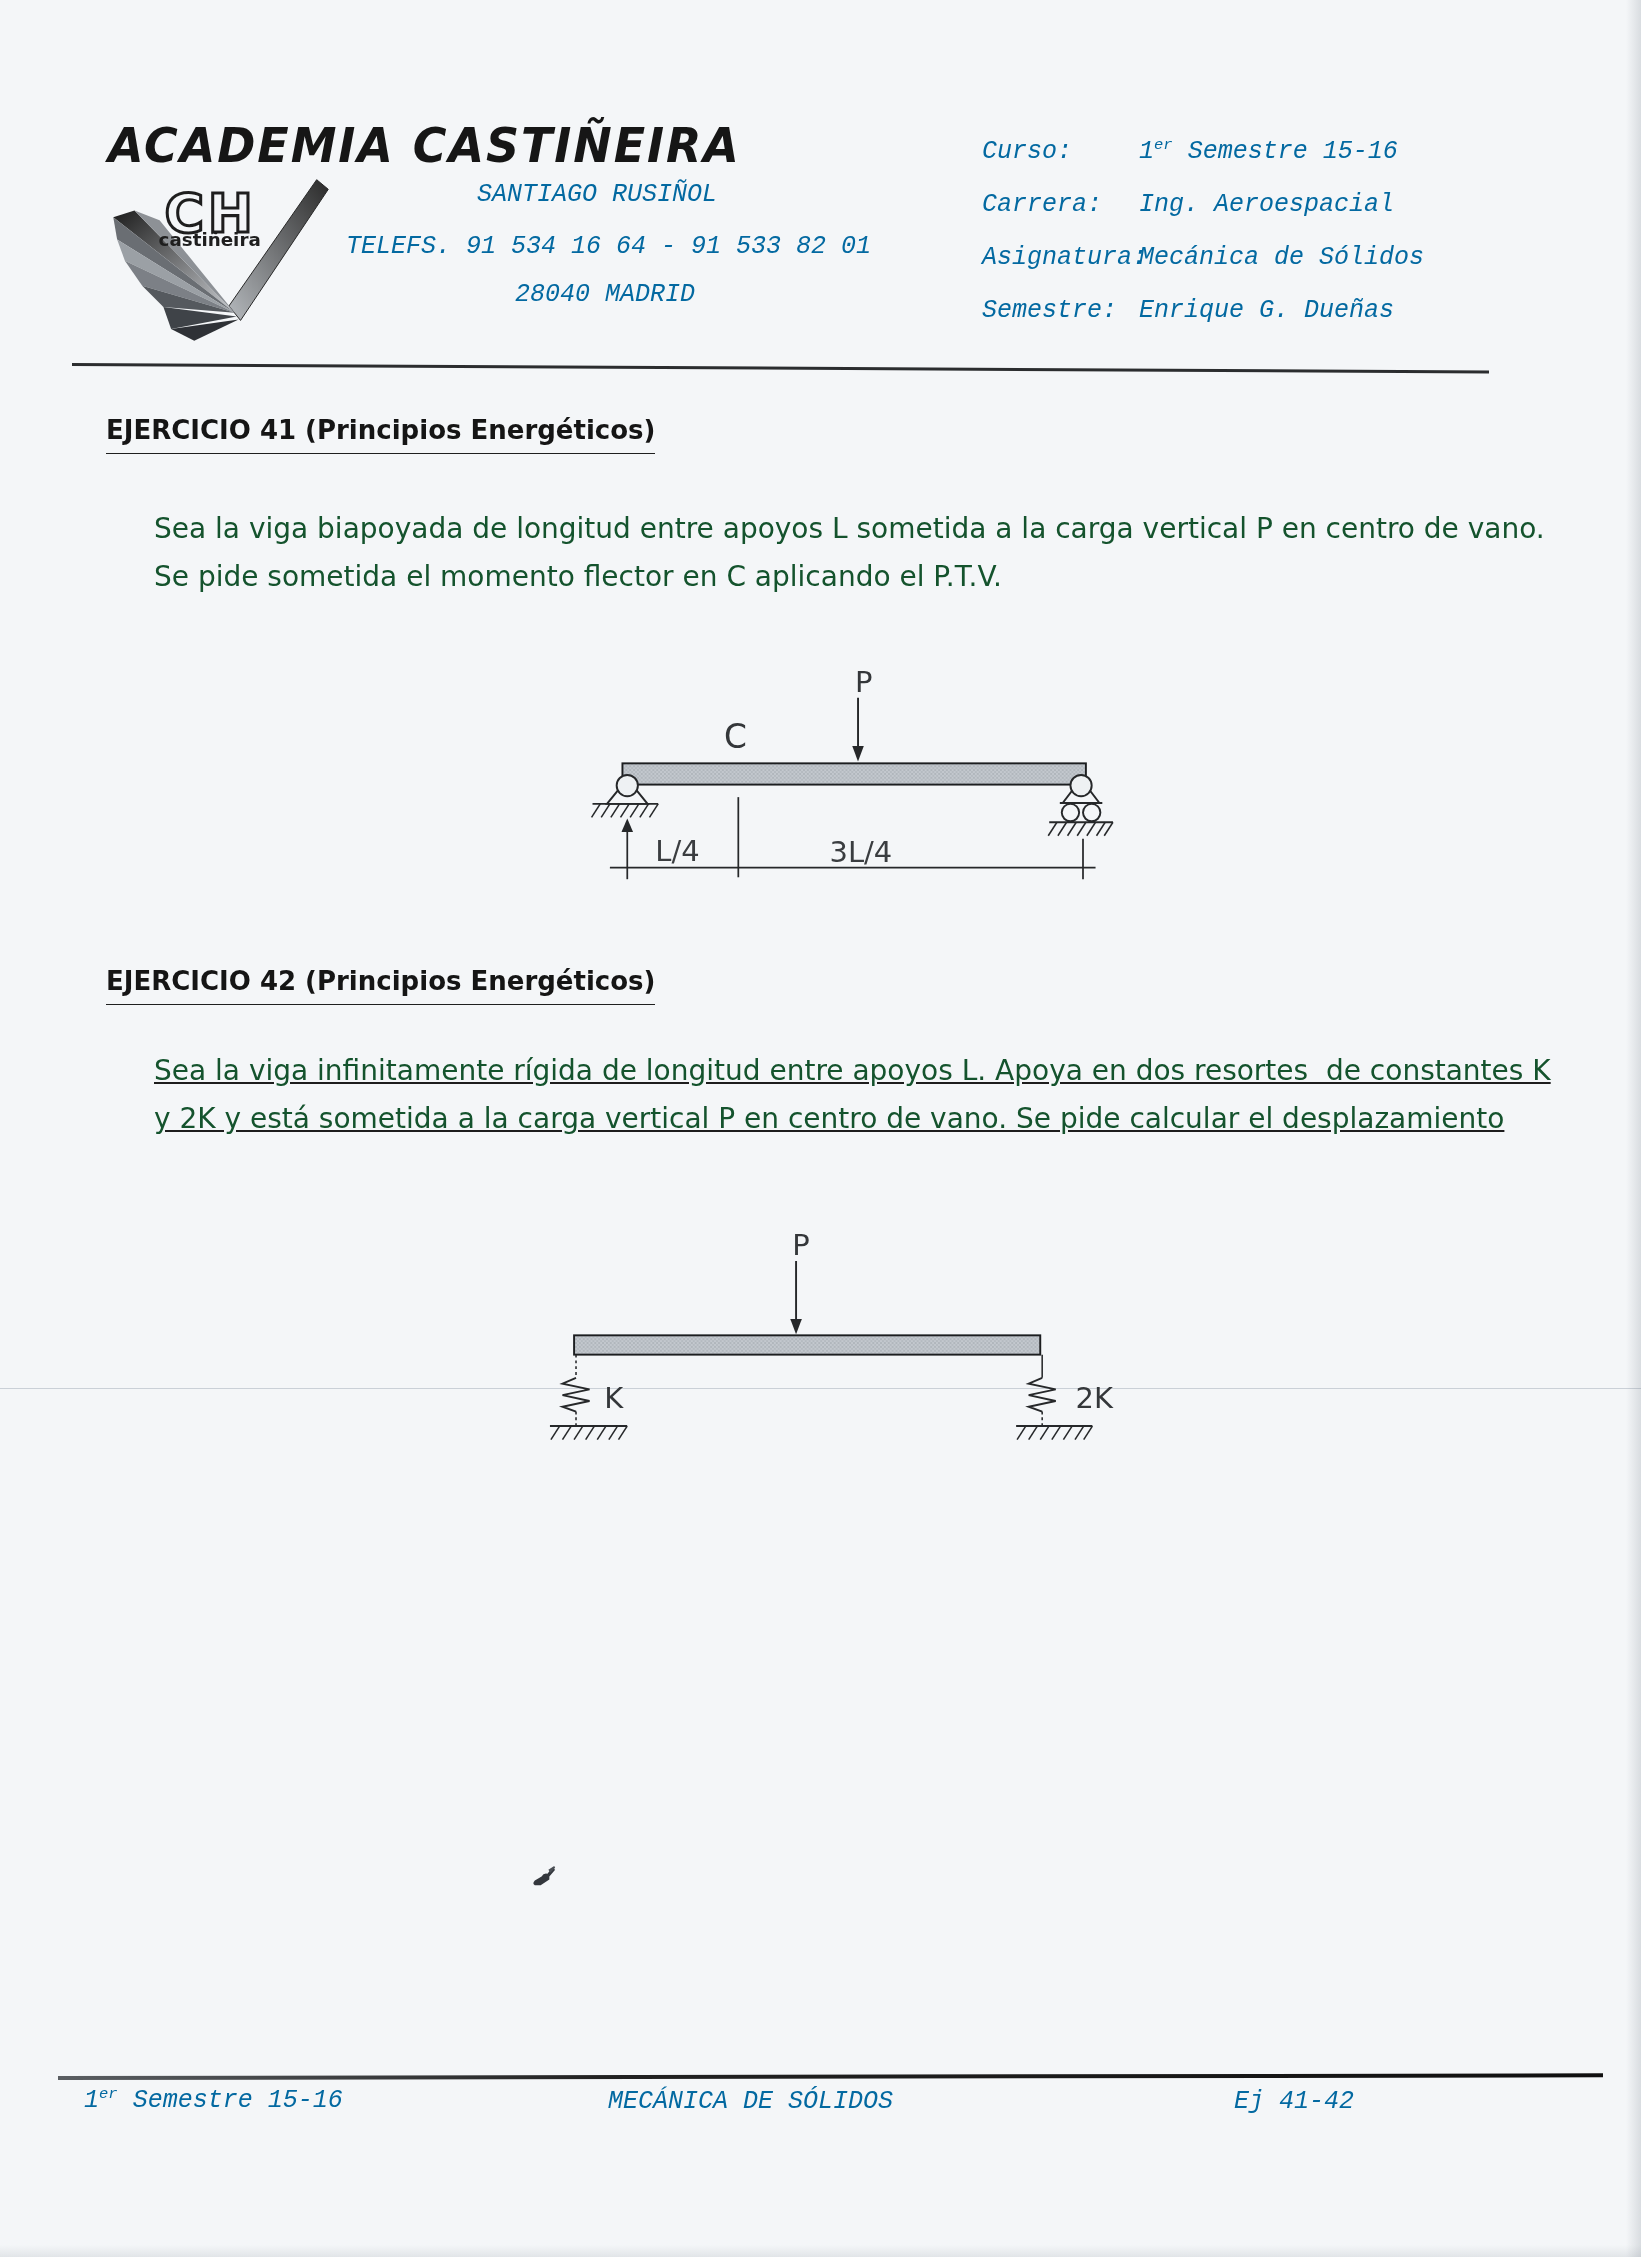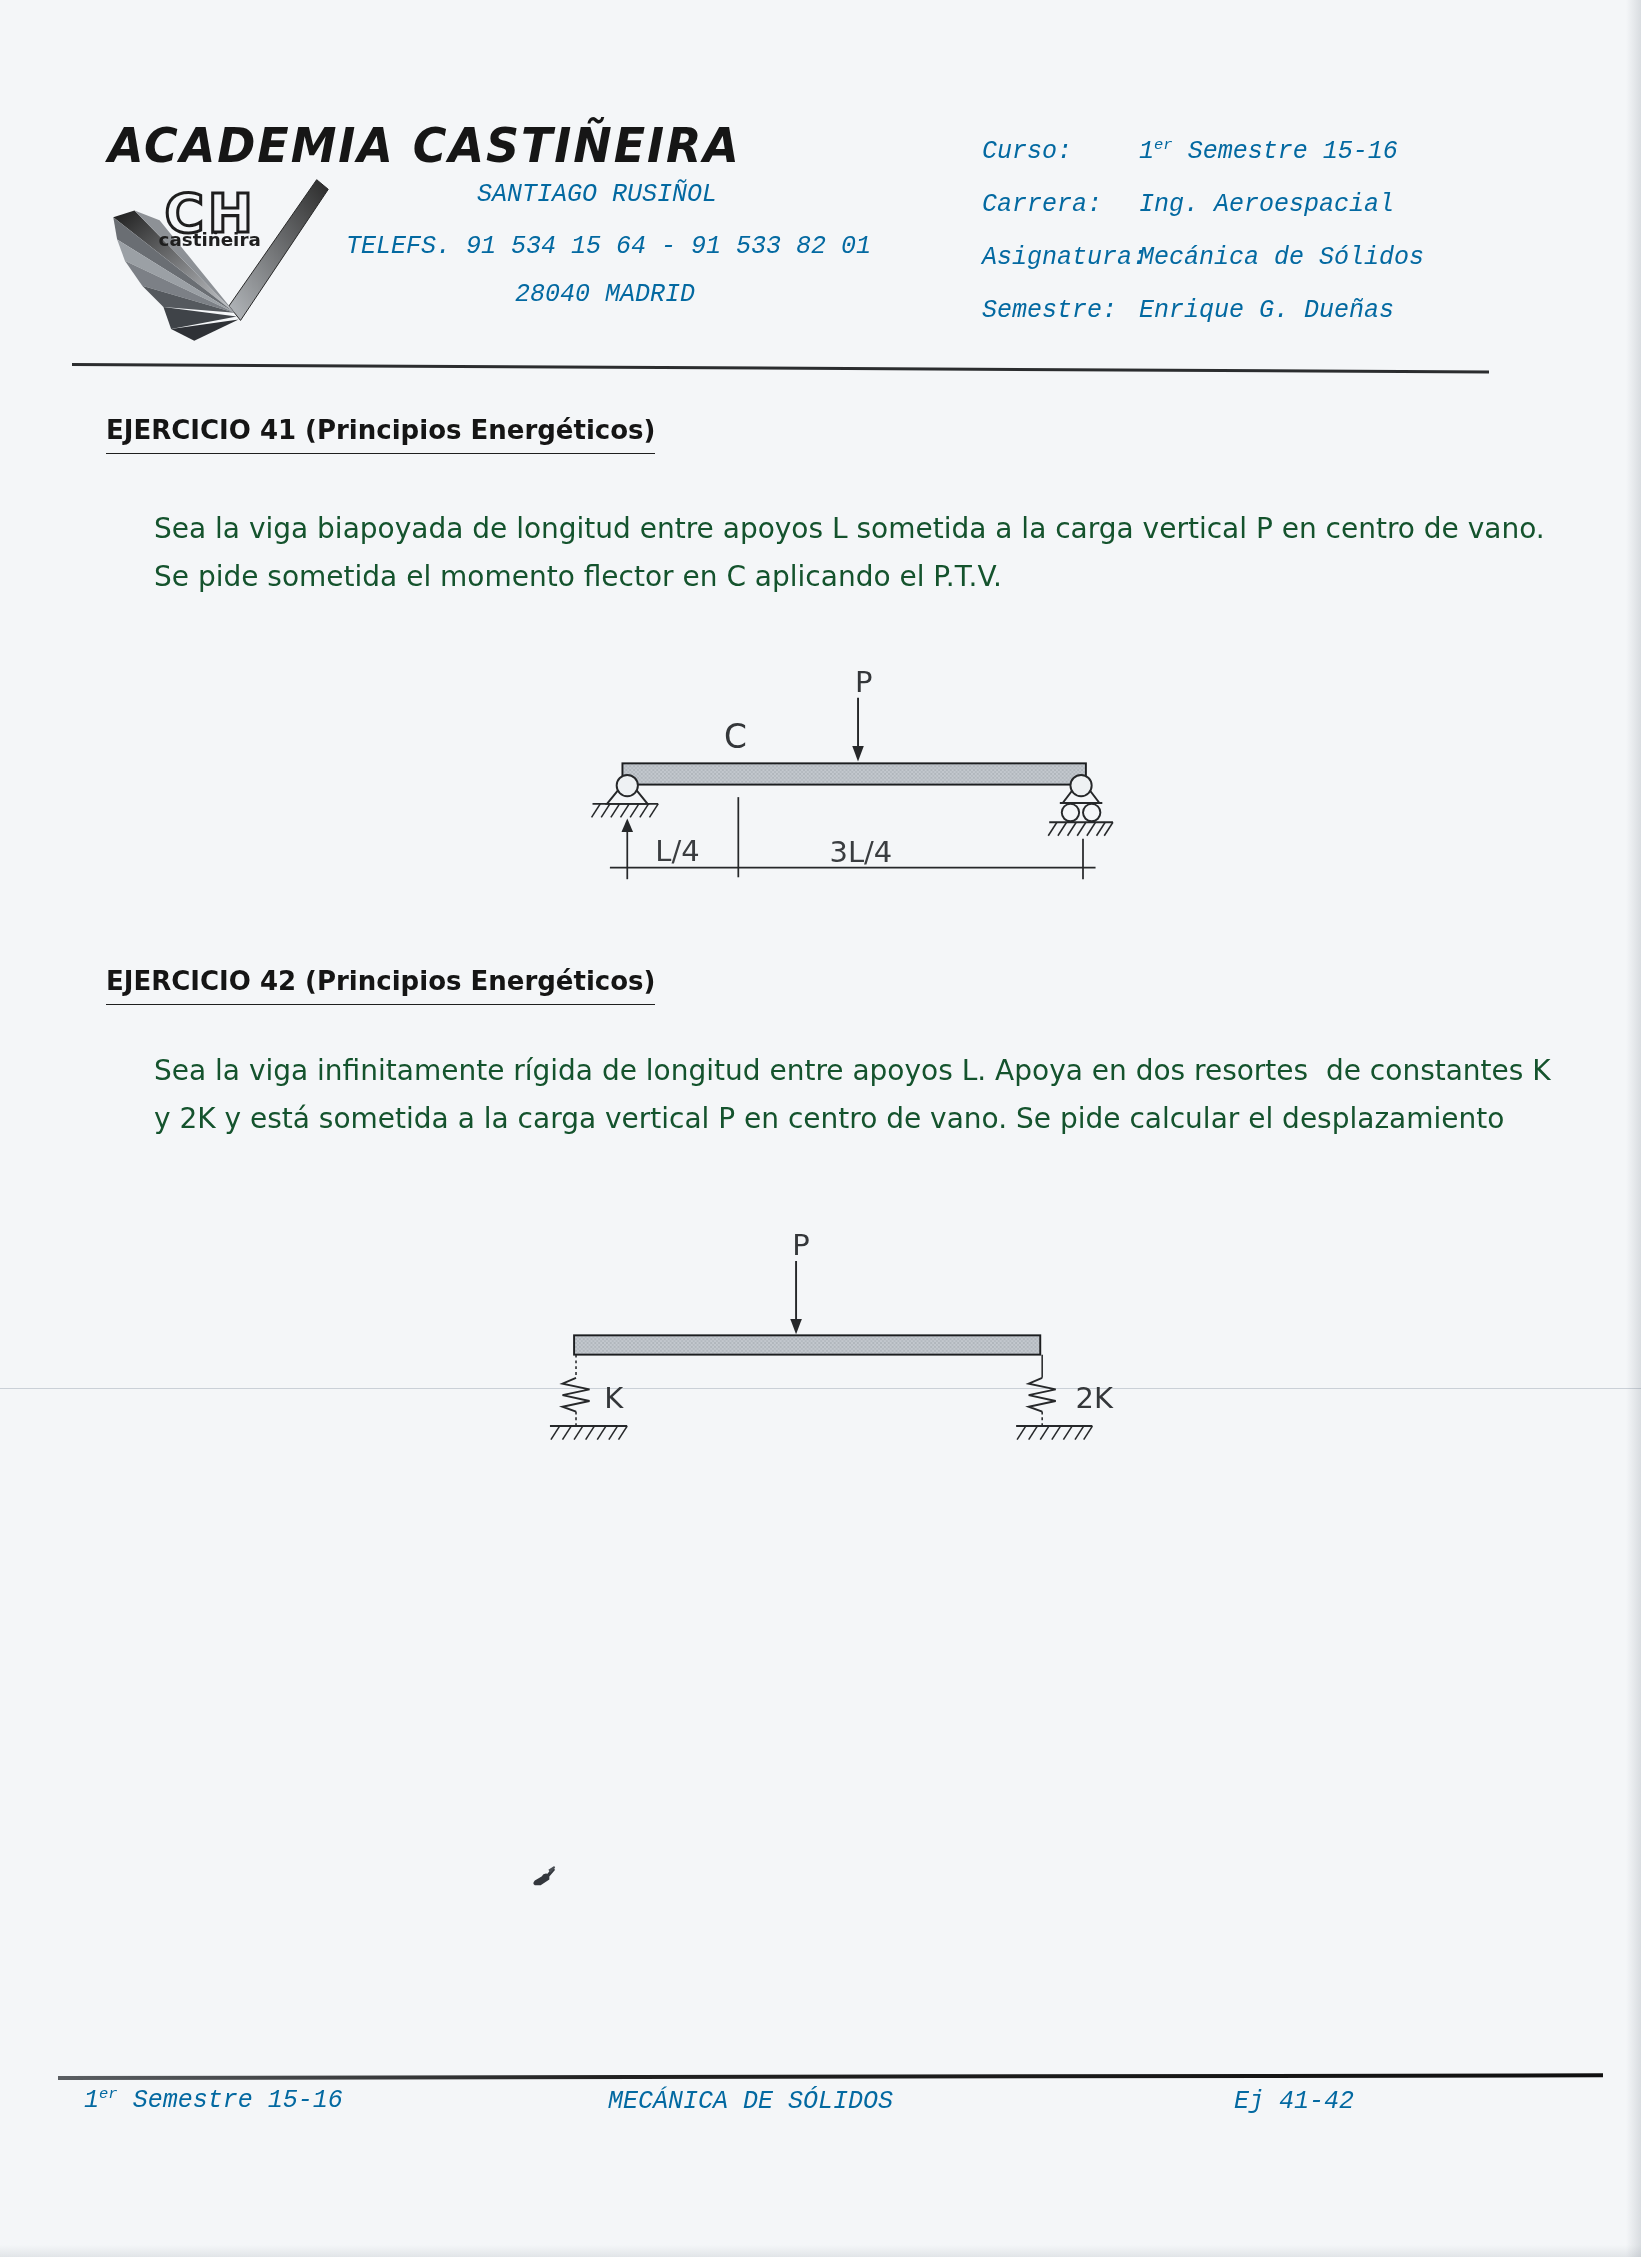--- a/index.html
+++ b/index.html
@@ -88,21 +88,21 @@
   <polygon points="146,156 72,150 50,128" fill="#55595e"></polygon>
   <polygon points="148,160 80,173 72,150" fill="#3f4durable" fill-opacity="0"></polygon>
   <polygon points="148,160 80,173 72,150" fill="#3f4348"></polygon>
   <polygon points="150,163 104,185 80,173" fill="#2e3136"></polygon>
 
   <text x="121" y="72" text-anchor="middle" font-size="56" font-weight="bold" fill="none" stroke="#1e1e1e" stroke-width="3.2" letter-spacing="4">CH</text>
   <text x="120" y="87" text-anchor="middle" font-size="19" font-weight="bold" fill="#1e1e1e">castiñeira</text>
 </svg>
 
 <div class="abs mono" style="left:477px;top:180px;">SANTIAGO RUSIÑOL</div>
-<div class="abs mono" style="left:346px;top:232px;">TELEFS. 91 534 15 64 - 91 533 82 01</div>
+<div class="abs mono" style="left:346px;top:232px;">TELEFS. 91 534 16 64 - 91 533 82 01</div>
 <div class="abs mono" style="left:515px;top:280px;">28040 MADRID</div>
 
 <div class="abs mono info-label" style="top:137px;">Curso:</div>
 <div class="abs mono info-value" style="top:137px;"><span>1</span><sup class="er">er</sup><span> Semestre 15-16</span></div>
 
 <div class="abs mono info-label" style="top:190px;">Carrera:</div>
 <div class="abs mono info-value" style="top:190px;">Ing. Aeroespacial</div>
 
 <div class="abs mono info-label" style="top:243px;">Asignatura:</div>
 <div class="abs mono info-value" style="top:243px;">Mecánica de Sólidos</div>
@@ -171,21 +171,21 @@
   <polygon points="50,167 44,181 56,181" fill="#26282a"></polygon>
   <line x1="165" y1="145" x2="165" y2="228" stroke="#26282a" stroke-width="1.8"></line>
   <line x1="522" y1="188" x2="522" y2="230" stroke="#26282a" stroke-width="1.8"></line>
   <text x="102" y="211" text-anchor="middle" font-size="30" fill="#3a3d40">L/4</text>
   <text x="292" y="212" text-anchor="middle" font-size="30" fill="#3a3d40">3L/4</text>
 </svg>
 
 <div class="abs" style="left:106px;top:966px;">
   <span class="ex-title">EJERCICIO 42 (Principios Energéticos)</span>
 </div>
-<div class="abs" style="left:106px;top:1052px;">
+<div class="abs" style="left:106px;top:1052px;text-decoration:underline;">
   <div class="ex-line">Sea la viga infinitamente rígida de longitud entre apoyos L. Apoya en dos resortes  de constantes K</div>
   <div class="ex-line">y 2K y está sometida a la carga vertical P en centro de vano. Se pide calcular el desplazamiento</div>
 </div>
 
 <div class="abs scan-line"></div>
 
 <svg class="abs" style="left:521px;top:1226px;" width="637" height="237" viewBox="0 0 660 245">
   <defs>
     <pattern id="st2" width="4" height="4" patternUnits="userSpaceOnUse">
       <rect width="4" height="4" fill="#c3c8ce"></rect>

